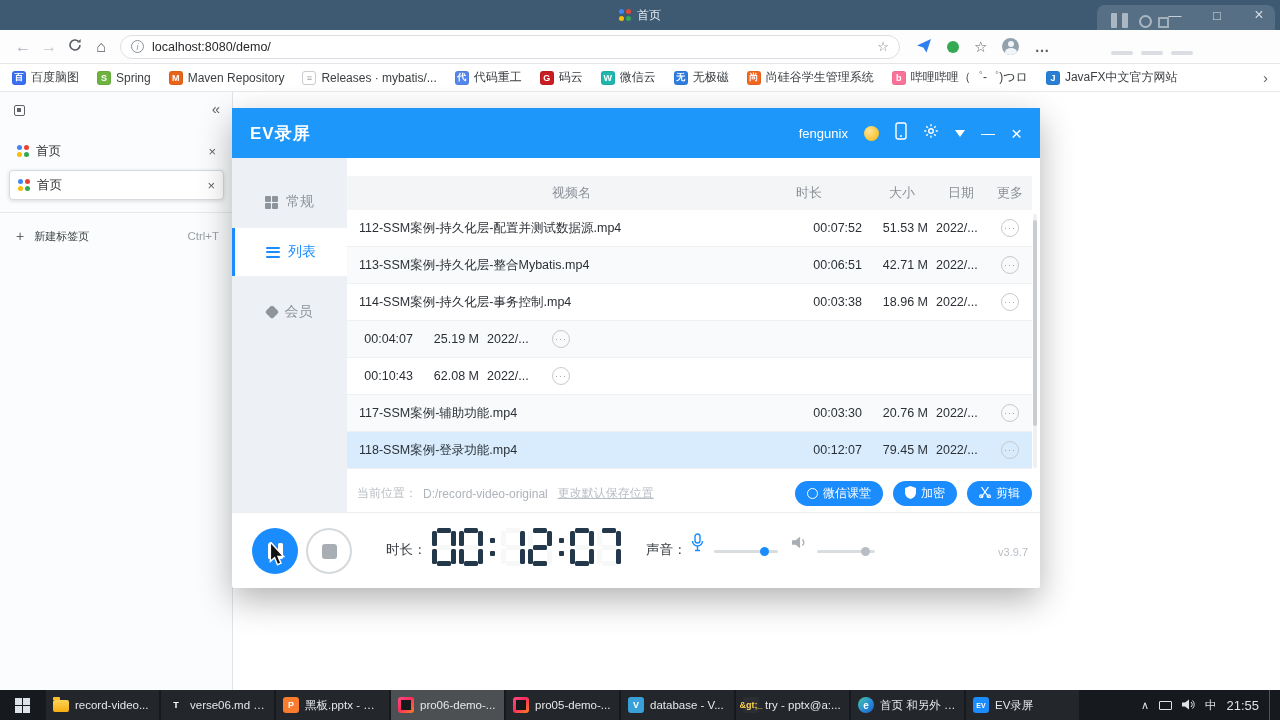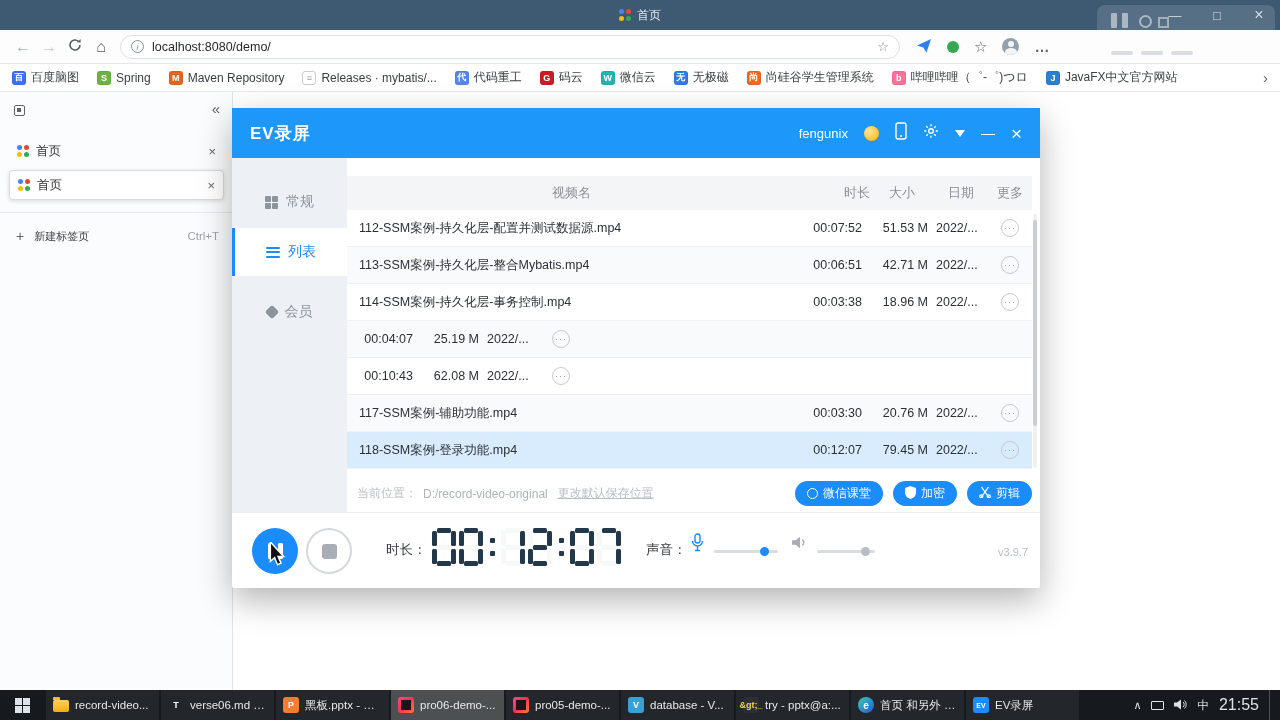--- a/index.html
+++ b/index.html
@@ -76,21 +76,21 @@
   .ev-nav-item.active{background:#fff;border-left:3px solid #1a8cfe;color:#1a8cfe}
   .ico-grid{width:13px;height:13px;display:grid;grid-template-columns:6px 6px;gap:1px}
   .ico-grid i{width:6px;height:6px;background:currentColor;border-radius:1px}
   .ico-list{width:14px;height:11px;display:flex;flex-direction:column;justify-content:space-between}
   .ico-list i{height:2px;background:currentColor;border-radius:1px}
   .ico-gem{width:10px;height:10px;background:currentColor;transform:rotate(45deg);border-radius:2px}
 
   .ev-table{position:absolute;left:115px;top:18px;width:685px}
   .ev-thead{height:34px;background:#f4f5f7;display:flex;align-items:center;font-size:13px;color:#8b9097}
   .h-name{flex:1;text-align:center}
-  .h-dur{width:74px;text-align:right}.h-size{width:64px;text-align:center}
+  .h-dur{width:74px;text-align:left}.h-size{width:64px;text-align:center}
   .h-date{width:54px;text-align:center}.h-more{width:44px;text-align:center}
   .ev-row{height:37px;display:flex;align-items:center;border-bottom:1px solid #eef0f2;font-size:12.5px;color:#2b3036;background:#fff}
   .ev-row.alt{background:#f8fafb}
   .ev-row.selected{background:#d8ecfd}
   .r-name{flex:1;padding-left:12px;white-space:nowrap;overflow:hidden}
   .r-dur{width:74px;text-align:right;padding-right:8px}
   .r-size{width:64px;text-align:right;padding-right:6px}
   .r-date{width:54px;padding-left:2px}
   .r-more{width:44px;display:flex;justify-content:center}
   .more-ico{width:18px;height:18px;border:1px solid #c6cacf;border-radius:50%;color:#9aa0a6;font-size:9px;letter-spacing:1px;display:flex;align-items:center;justify-content:center}
@@ -155,21 +155,21 @@
   .ico-sq{width:16px;height:16px;border-radius:3px;display:flex;align-items:center;justify-content:center;font-size:9px;font-weight:bold;flex:none}
   .ico-folder{width:16px;height:12px;background:linear-gradient(#ffd257,#f5ae12);border-radius:2px;position:relative;flex:none;margin-top:2px}
   .ico-folder::before{content:"";position:absolute;top:-3px;left:0;width:7px;height:3px;background:#f8c12c;border-radius:1px 1px 0 0}
   .ico-idea{width:16px;height:16px;border-radius:3px;background:linear-gradient(135deg,#fe4b82,#fd2d5e 45%,#fc7e1d);position:relative;flex:none}
   .ico-idea::after{content:"";position:absolute;left:3px;top:3px;right:3px;bottom:3px;background:#16181a}
   .ico-edge{width:16px;height:16px;border-radius:50%;background:linear-gradient(135deg,#45c9a5,#2688d8 60%,#1b5fc4);display:flex;align-items:center;justify-content:center;font-size:10px;font-weight:bold;flex:none}
   .tray{margin-left:auto;display:flex;align-items:center;gap:10px;padding:0 6px;color:#dfe3e6;font-size:11.5px}
   .tray .up{font-size:11px}
   .ico-mon{width:13px;height:9px;border:1.2px solid #dfe3e6;border-radius:1px;display:inline-block}
   .tray .ime{font-size:11.5px}
-  .tray .clock{font-size:16px}
+  .tray .clock{font-size:13px}
   .desk-sliver{width:5px;border-left:1px solid rgba(255,255,255,0.25);height:30px}
 </style>
 </head>
 <body>
 
 <div class="screen">
 
   <div class="titlebar">
     <div class="title-center">
       <span class="dots4">

